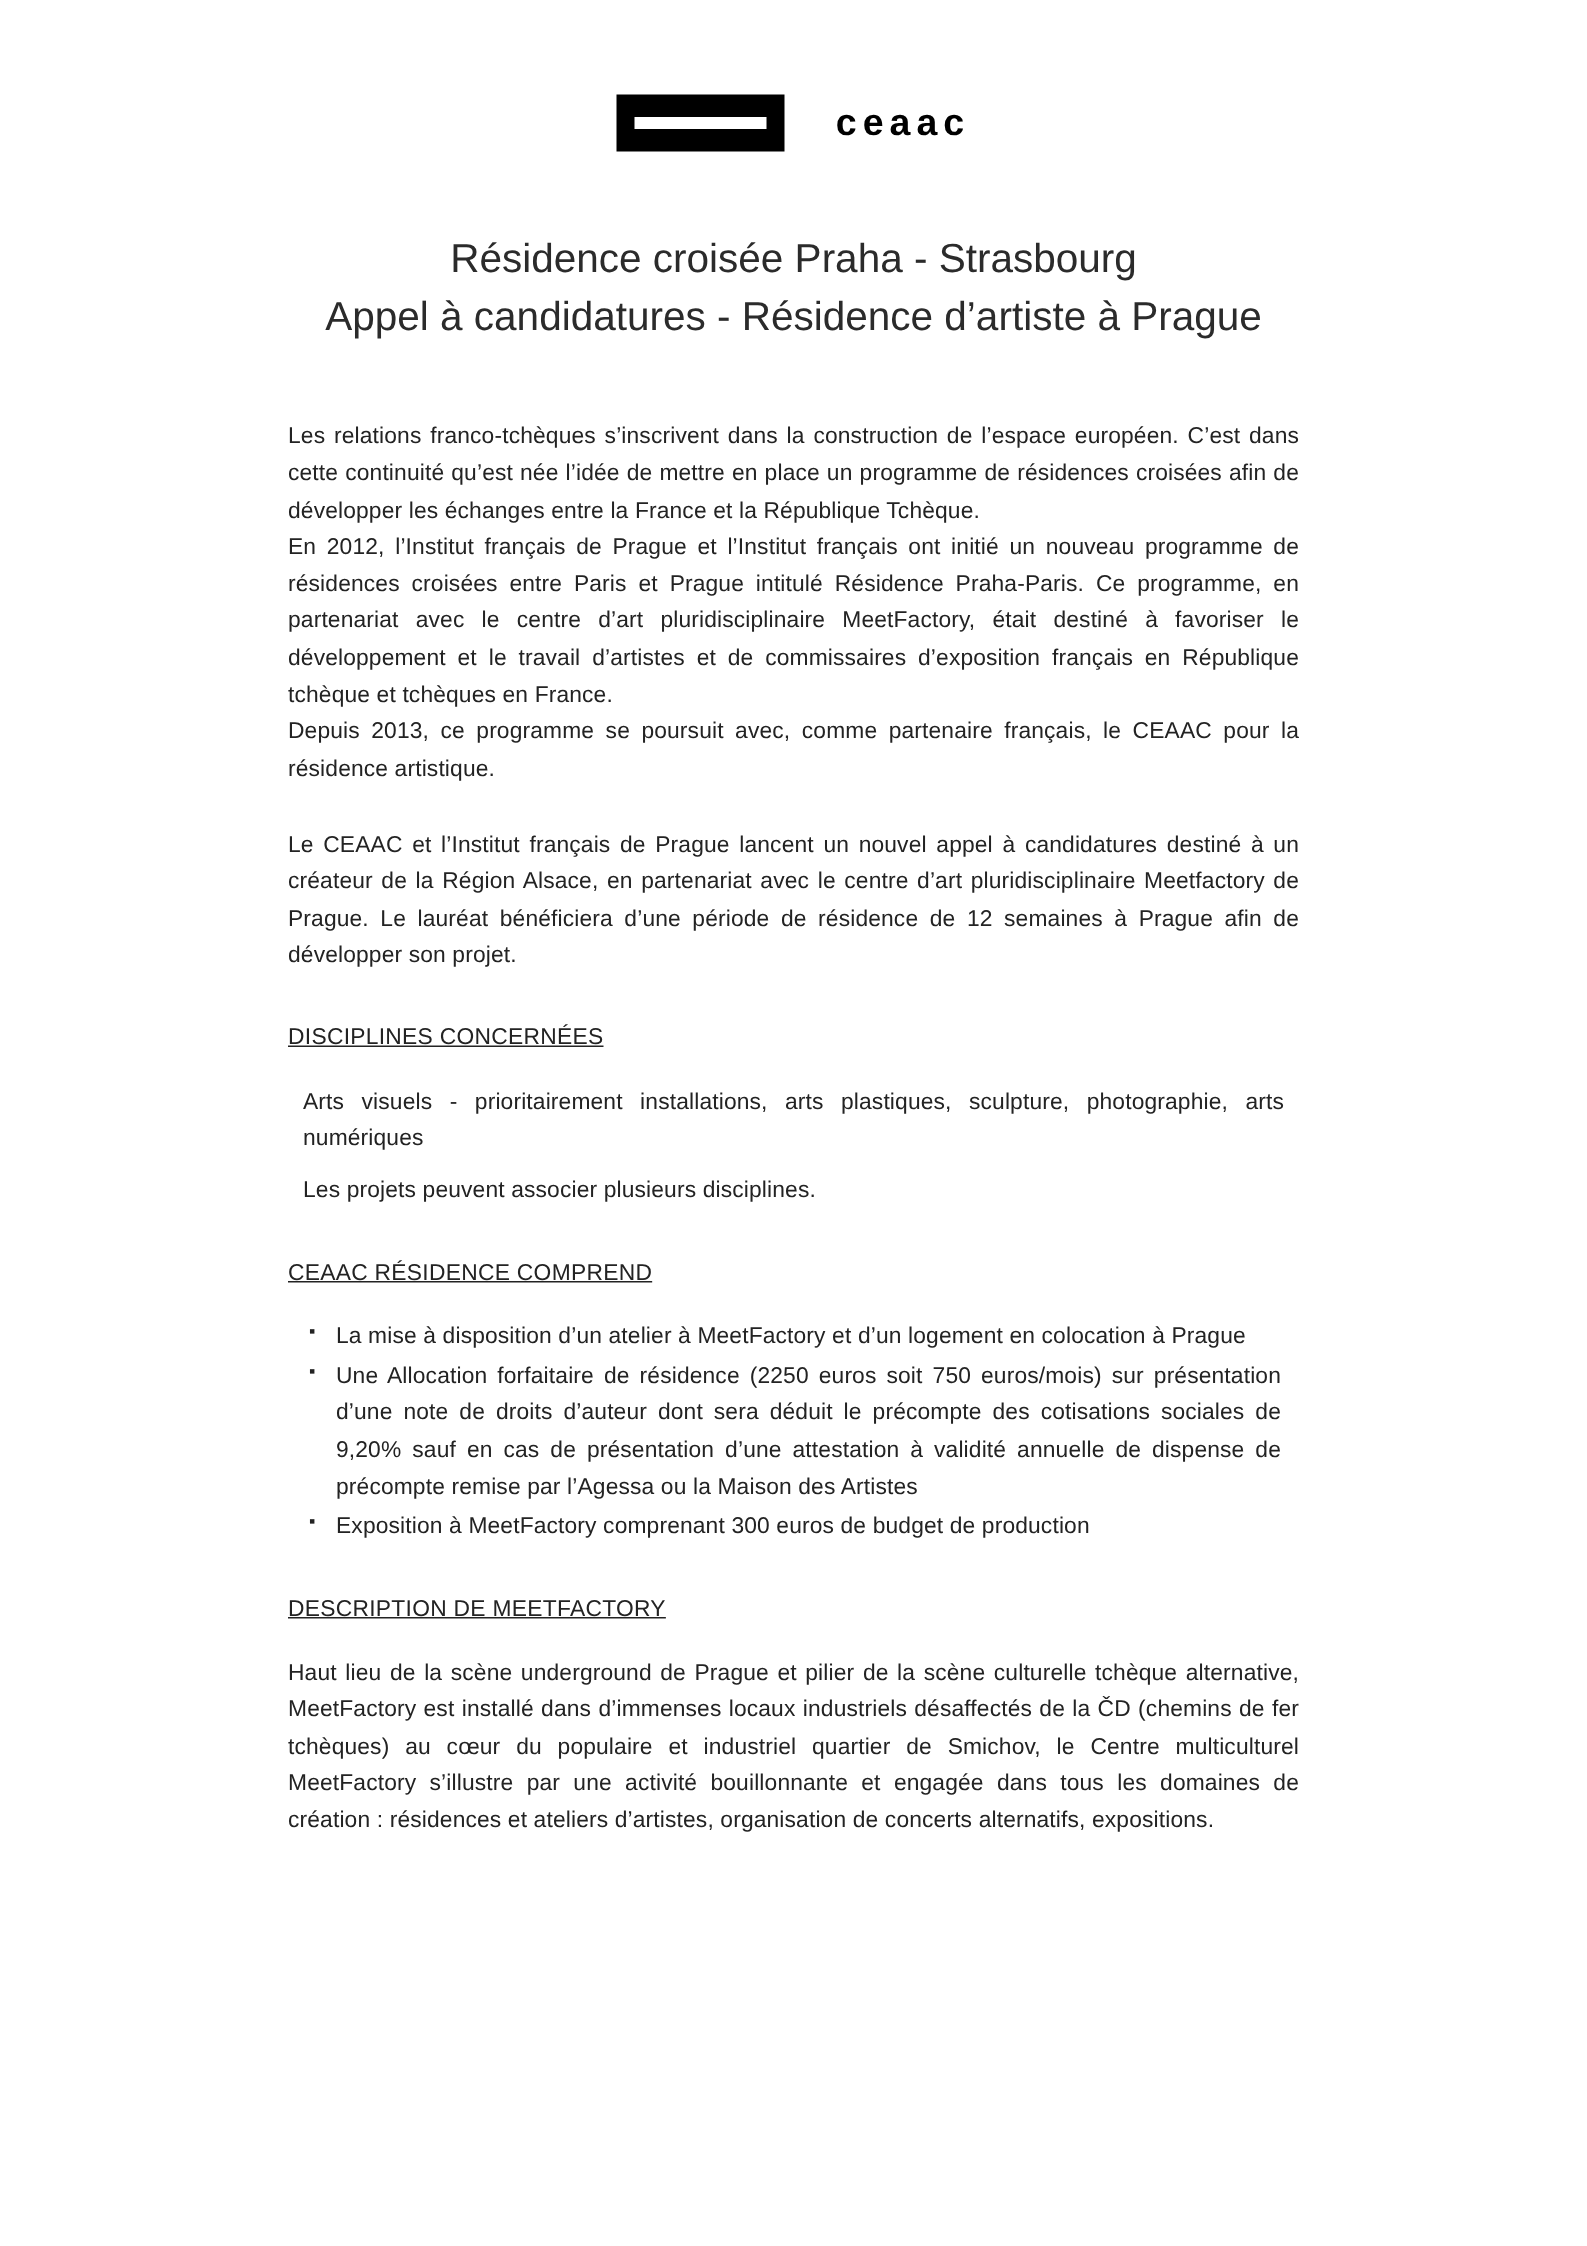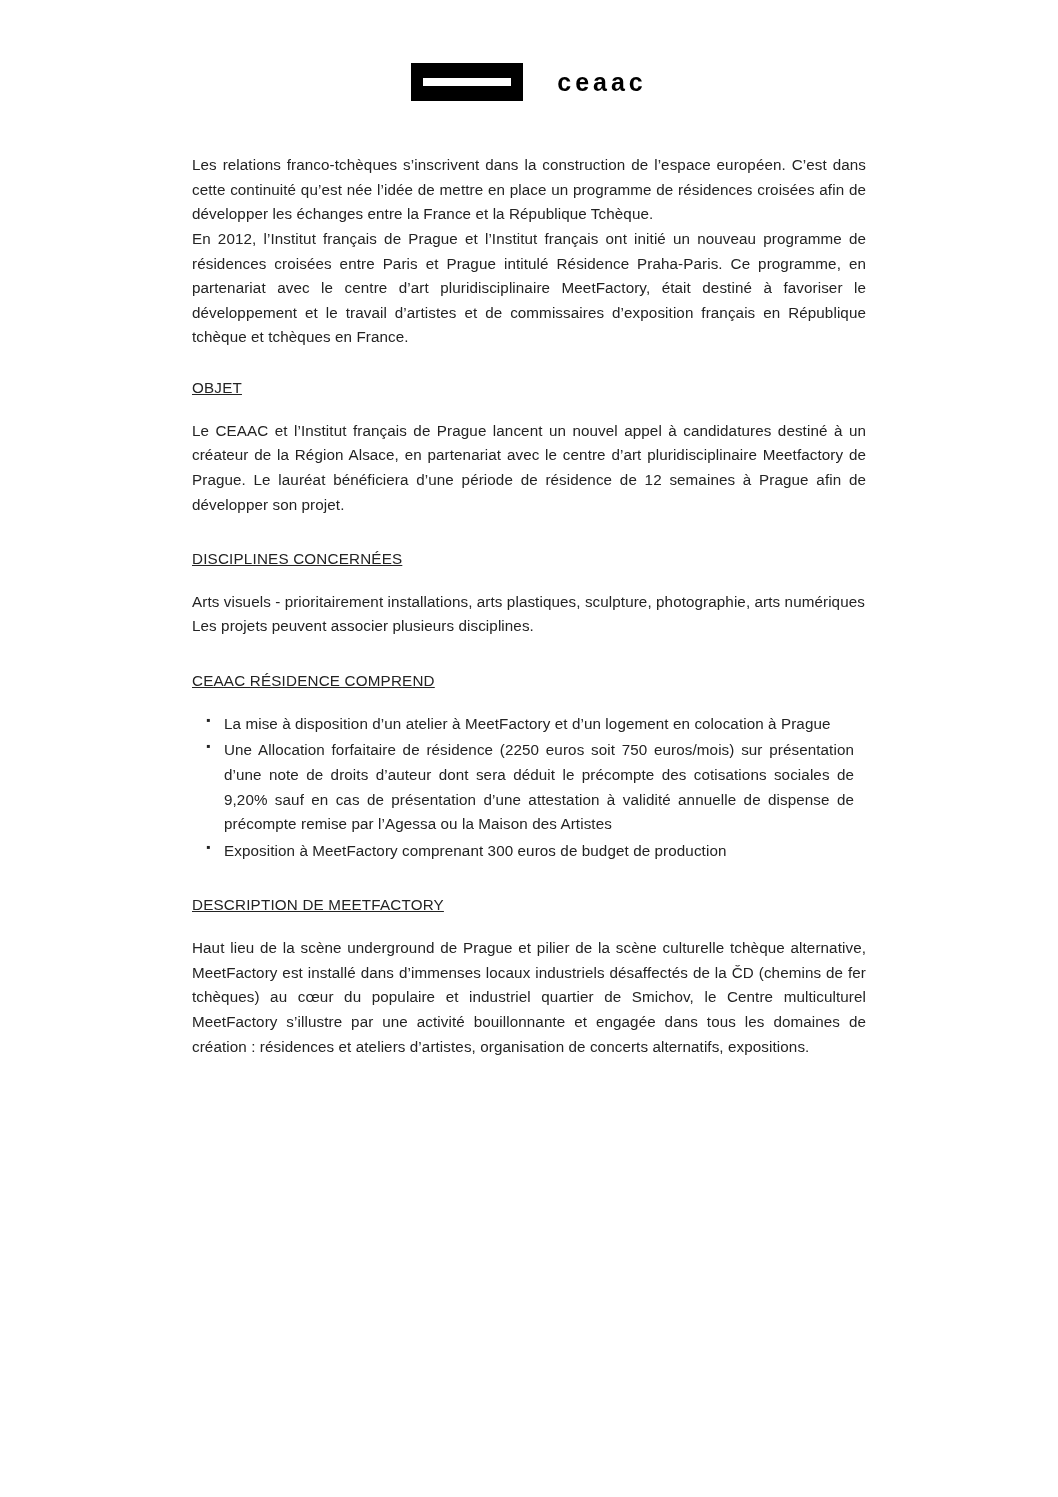--- a/index.html
+++ b/index.html
@@ -102,46 +102,50 @@
   }
   .bullets li::before {
     content: "\25AA";
     position: absolute;
     left: 2px;
     top: -1px;
     font-size: 12px;
     color: #232323;
   }
   .plain-line {
-    margin: 0;
+    margin: 10px;
   }
   .url-line {
     margin: 0 0 28px 0;
   }
 </style>
 </head>
 <body>
 
 <div class="page">
 
   <div class="header">
     <div class="logo-mark"></div>
     <div class="logo-word">ceaac</div>
   </div>
 
+  <h1 class="doc-title">
+    <span class="line">Résidence croisée Praha - Strasbourg</span>
+    <span class="line">Appel à candidatures - Résidence d’artiste à Prague</span>
+  </h1>
 
   <div class="body-text">
 
     <div class="block">
       <p class="para">Les relations franco-tchèques s’inscrivent dans la construction de l’espace européen. C’est dans cette continuité qu’est née l’idée de mettre en place un programme de résidences croisées afin de développer les échanges entre la France et la République Tchèque.</p>
       <p class="para">En 2012, l’Institut français de Prague et l’Institut français ont initié un nouveau programme de résidences croisées entre Paris et Prague intitulé Résidence Praha-Paris. Ce programme, en partenariat avec le centre d’art pluridisciplinaire MeetFactory, était destiné à favoriser le développement et le travail d’artistes et de commissaires d’exposition français en République tchèque et tchèques en France.</p>
+      <p class="para">Depuis 2013, ce programme se poursuit avec, comme partenaire français, le CEAAC pour la résidence artistique.</p>
     </div>
 
     <div class="section">
-      <div class="section-head">OBJET</div>
       <p class="para">Le CEAAC et l’Institut français de Prague lancent un nouvel appel à candidatures destiné à un créateur de la Région Alsace, en partenariat avec le centre d’art pluridisciplinaire Meetfactory de Prague. Le lauréat bénéficiera d’une période de résidence de 12 semaines à Prague afin de développer son projet.</p>
     </div>
 
     <div class="section">
       <div class="section-head">DISCIPLINES CONCERNÉES </div>
       <p class="plain-line">Arts visuels - prioritairement installations, arts plastiques, sculpture, photographie, arts numériques</p>
       <p class="plain-line">Les projets peuvent associer plusieurs disciplines.</p>
     </div>
 
     <div class="section">

